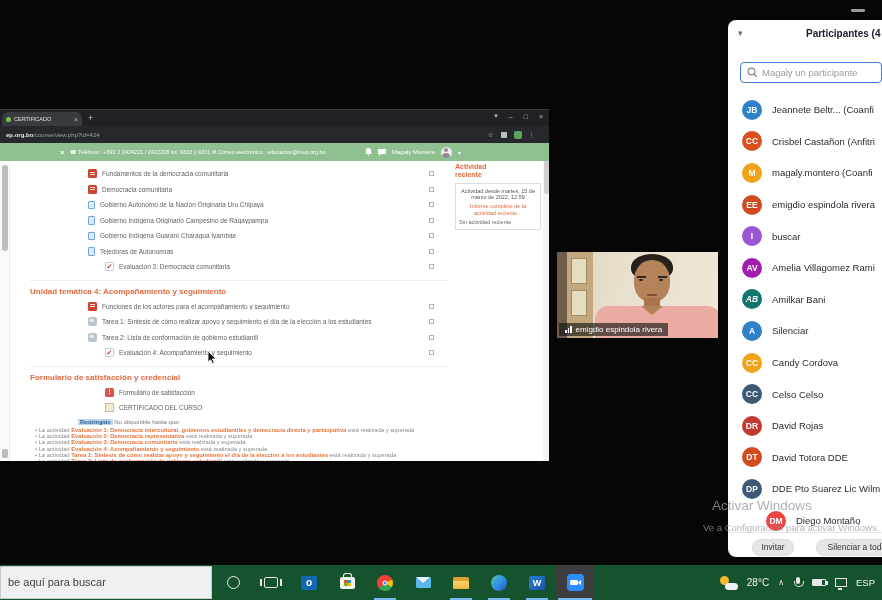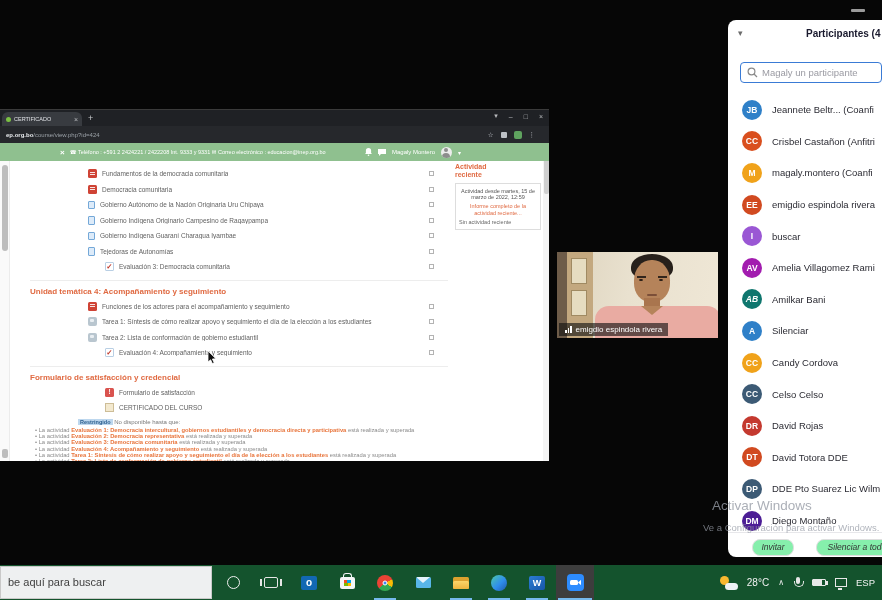--- a/index.html
+++ b/index.html
@@ -93,21 +93,21 @@
   .pnl-head{position:relative;height:34px;}
   .pnl-caret{position:absolute;left:10px;top:8px;font-size:9px;color:#6b6b6b;}
   .pnl-title{position:absolute;left:78px;top:8px;font-size:10px;font-weight:bold;color:#1a1a2e;white-space:nowrap;}
   .pnl-search{position:absolute;left:12px;top:42px;width:142px;height:21px;border:1.5px solid #3a7bd5;border-radius:4px;background:#fff;display:flex;align-items:center;padding:0 6px;gap:4px;}
   .pnl-search-ph{font-size:9.5px;color:#9a9aa2;white-space:nowrap;}
   .p-list{position:absolute;left:0;top:74px;width:100%;}
   .p-row{display:flex;align-items:center;height:31.6px;padding-left:14px;}
   .p-avatar{width:20px;height:20px;border-radius:10px;color:#fff;font-size:8.5px;font-weight:bold;display:flex;align-items:center;justify-content:center;flex:none;}
   .p-name{margin-left:10px;font-size:9.5px;color:#2b2b33;white-space:nowrap;}
   .pnl-foot{position:absolute;left:0;top:512px;width:100%;border-top:1px solid #e7e7ea;height:25px;}
-  .pnl-btn{position:absolute;top:6px;height:17px;background:#86efac;border:1px solid #dededf;border-radius:8px;font-size:8.5px;color:#333;line-height:15px;text-align:center;font-style:italic;}
+  .pnl-btn{position:absolute;top:6px;height:17px;background:#e5e5e5;border:1px solid #dededf;border-radius:8px;font-size:8.5px;color:#333;line-height:15px;text-align:center;}
   .btn-invite{left:24px;width:42px;}
   .btn-muteall{left:88px;width:86px;}
   .mini-dash{position:absolute;left:851px;top:9px;width:14px;height:3px;background:#9a9a9a;border-radius:1px;}
 
   
   .wm1{position:absolute;left:712px;top:498px;font-size:13.5px;color:rgba(150,155,165,.8);z-index:70;white-space:nowrap;}
   .wm2{position:absolute;left:703px;top:522px;font-size:9.5px;color:rgba(150,155,165,.75);z-index:70;white-space:nowrap;}
 
   
   .taskbar{position:absolute;left:0;top:565px;width:882px;height:35px;background:#14532d;z-index:80;}
@@ -398,21 +398,21 @@
         </div>
         <div class="p-row">
           <div class="p-avatar" style="background: rgb(209, 74, 32);">DT</div>
           <div class="p-name">David Totora DDE</div>
         </div>
         <div class="p-row">
           <div class="p-avatar" style="background: rgb(60, 90, 117);">DP</div>
           <div class="p-name">DDE Pto Suarez Lic Wilm</div>
         </div>
         <div class="p-row">
-          <div class="p-avatar" style="background: #4c1d95;">DM</div>
+          <div class="p-avatar" style="background: #ef4444; margin-left: 24px;">DM</div>
           <div class="p-name">Diego Montaño</div>
         </div>
       </div>
     <div class="pnl-foot">
       <div class="pnl-btn btn-invite">Invitar</div>
       <div class="pnl-btn btn-muteall">Silenciar a todos</div>
     </div>
   </div>
 
   <div class="wm1">Activar Windows</div>

